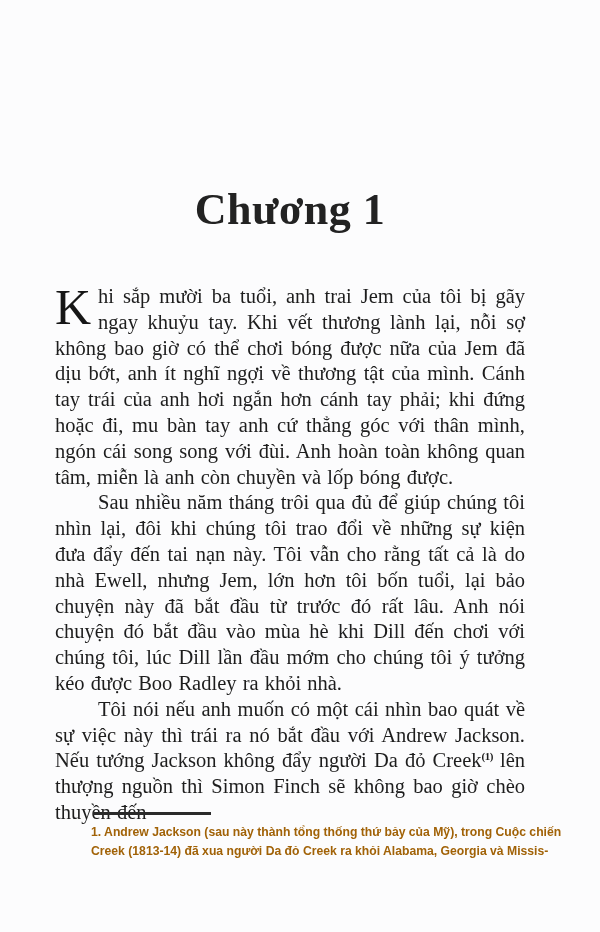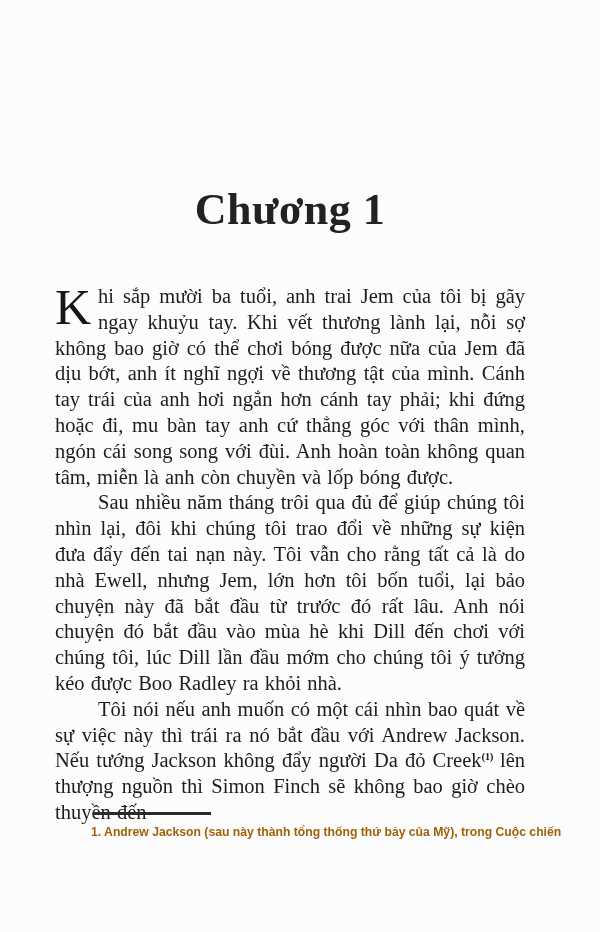--- a/index.html
+++ b/index.html
@@ -88,15 +88,16 @@
 
     <p class="p-indent">
       <span>Tôi nói nếu anh muốn có một cái nhìn bao quát về sự việc này thì trái ra nó bắt đầu với Andrew Jackson. Nếu tướng Jackson không đẩy người Da đỏ Creek</span><sup class="fn-ref">(1)</sup><span> lên thượng nguồn thì Simon Finch sẽ không bao giờ chèo thuyền đến</span>
     </p>
 
   </div>
 
   <div class="footnote">
     <div class="footnote-rule"></div>
     <div class="footnote-line">1. Andrew Jackson (sau này thành tổng thống thứ bảy của Mỹ), trong Cuộc chiến</div>
+    <div class="footnote-line">Creek (1813-14) đã xua người Da đỏ Creek ra khỏi Alabama, Georgia và Missis-</div>
   </div>
 
 </div>
 
 </body></html>

